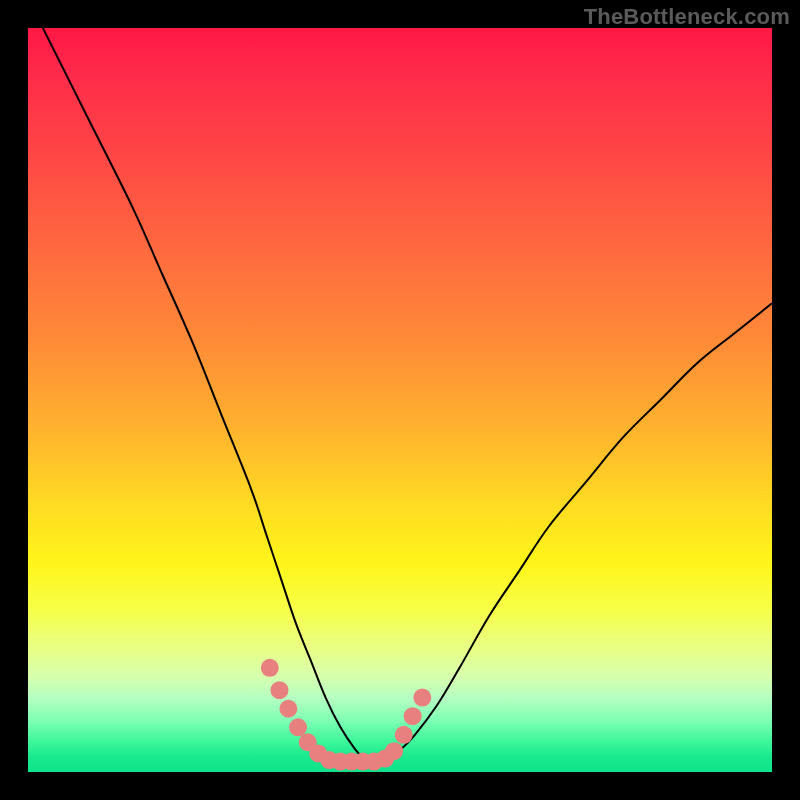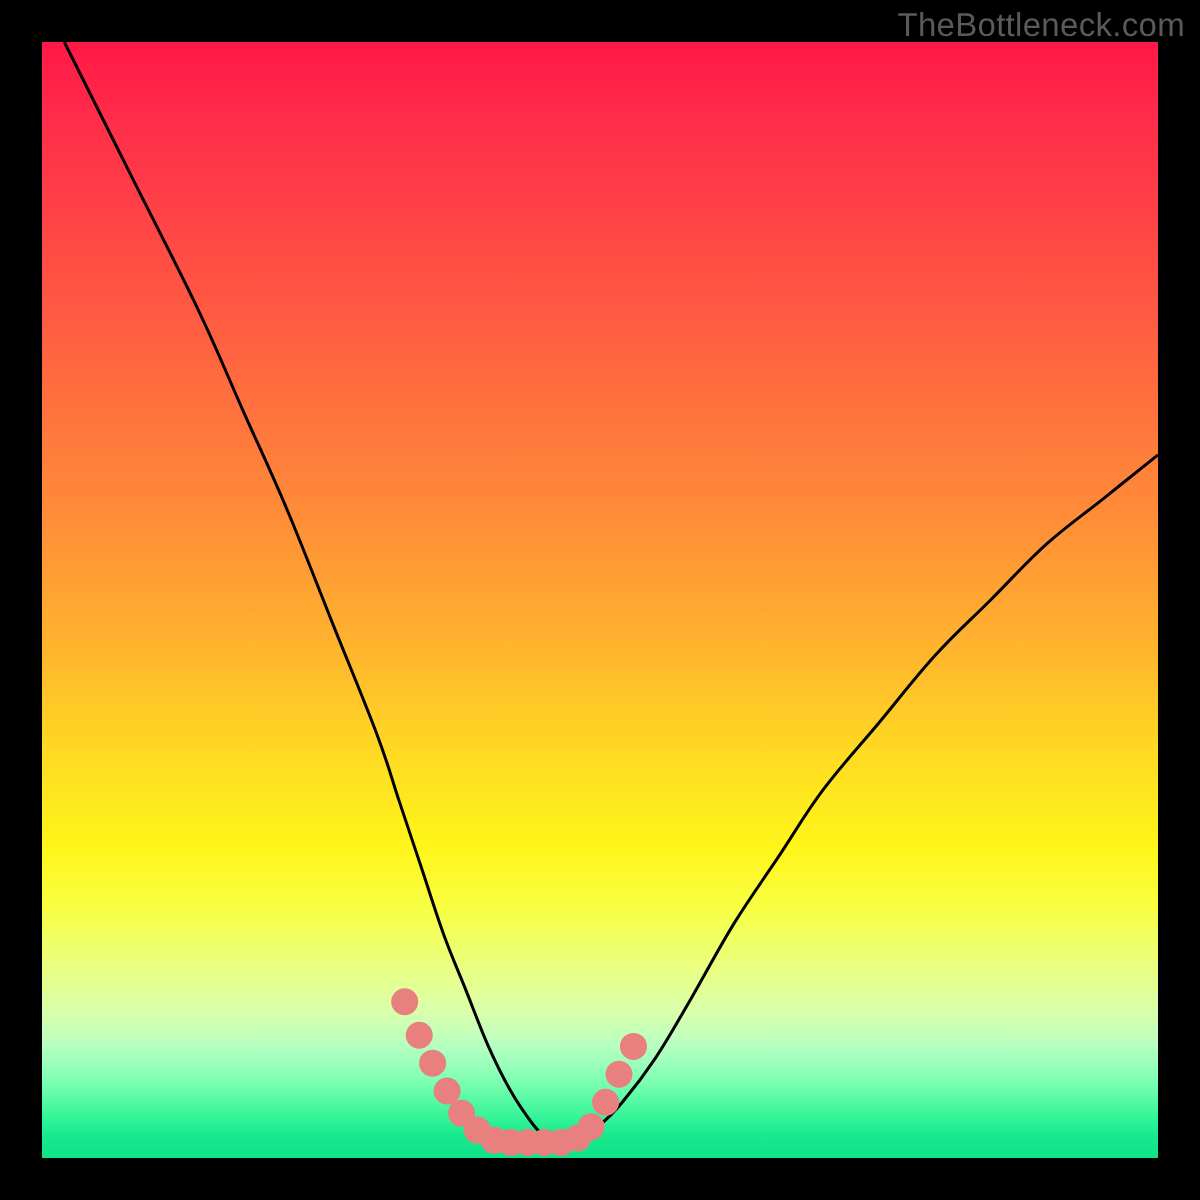--- a/index.html
+++ b/index.html
@@ -41,21 +41,21 @@
       #18e98e 98%,
       #0fe28a 100%
     );
   }
   .watermark {
     position: absolute;
     top: 4px;
     right: 10px;
     color: #5a5a5a;
     font-size: 22px;
-    font-weight: 400;
+    font-weight: 700;
     letter-spacing: 0.2px;
     z-index: 5;
     margin-left: 20px;
   }
   svg.curves {
     position: absolute;
     inset: 0;
     z-index: 2;
   }
   .curve {

